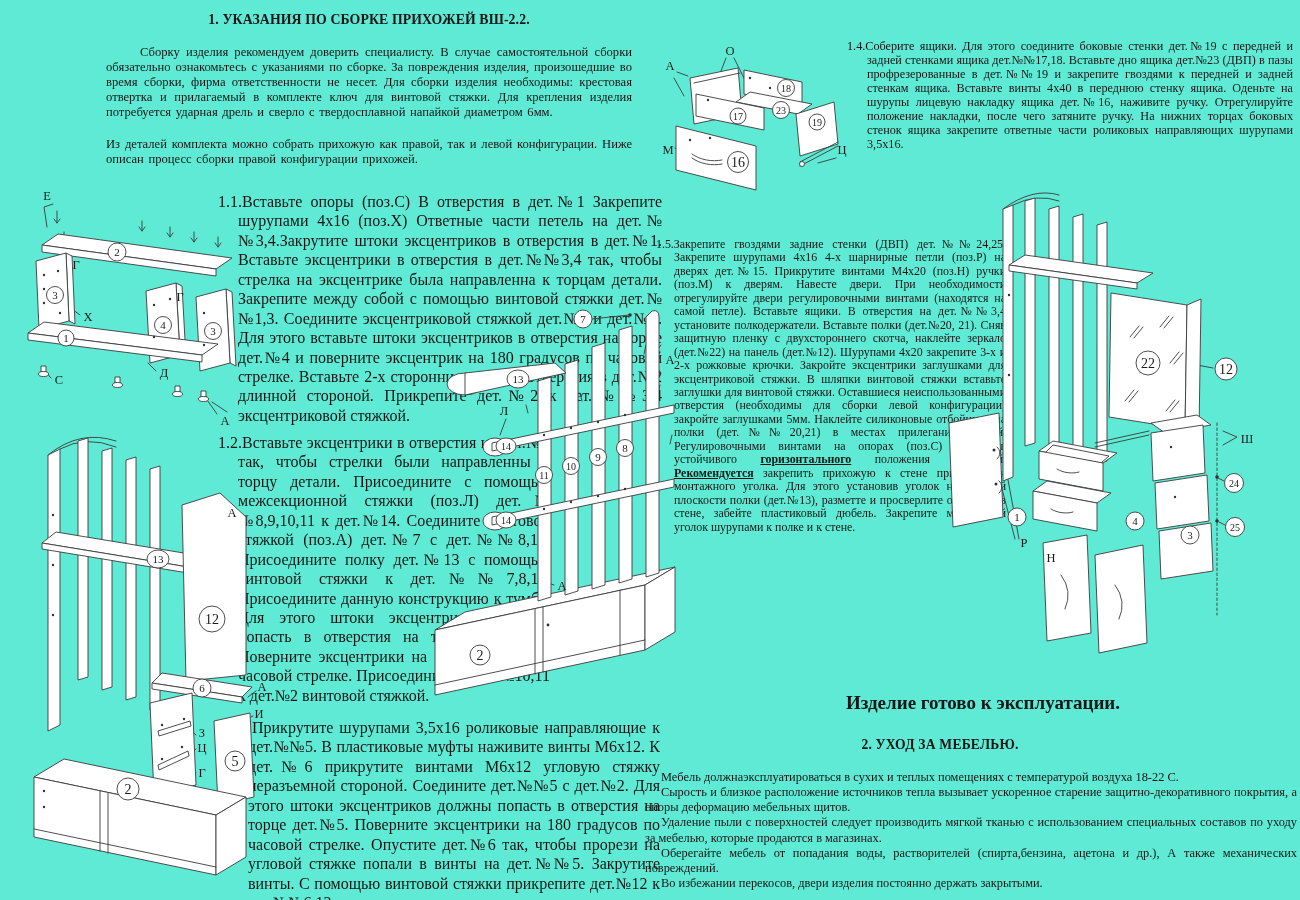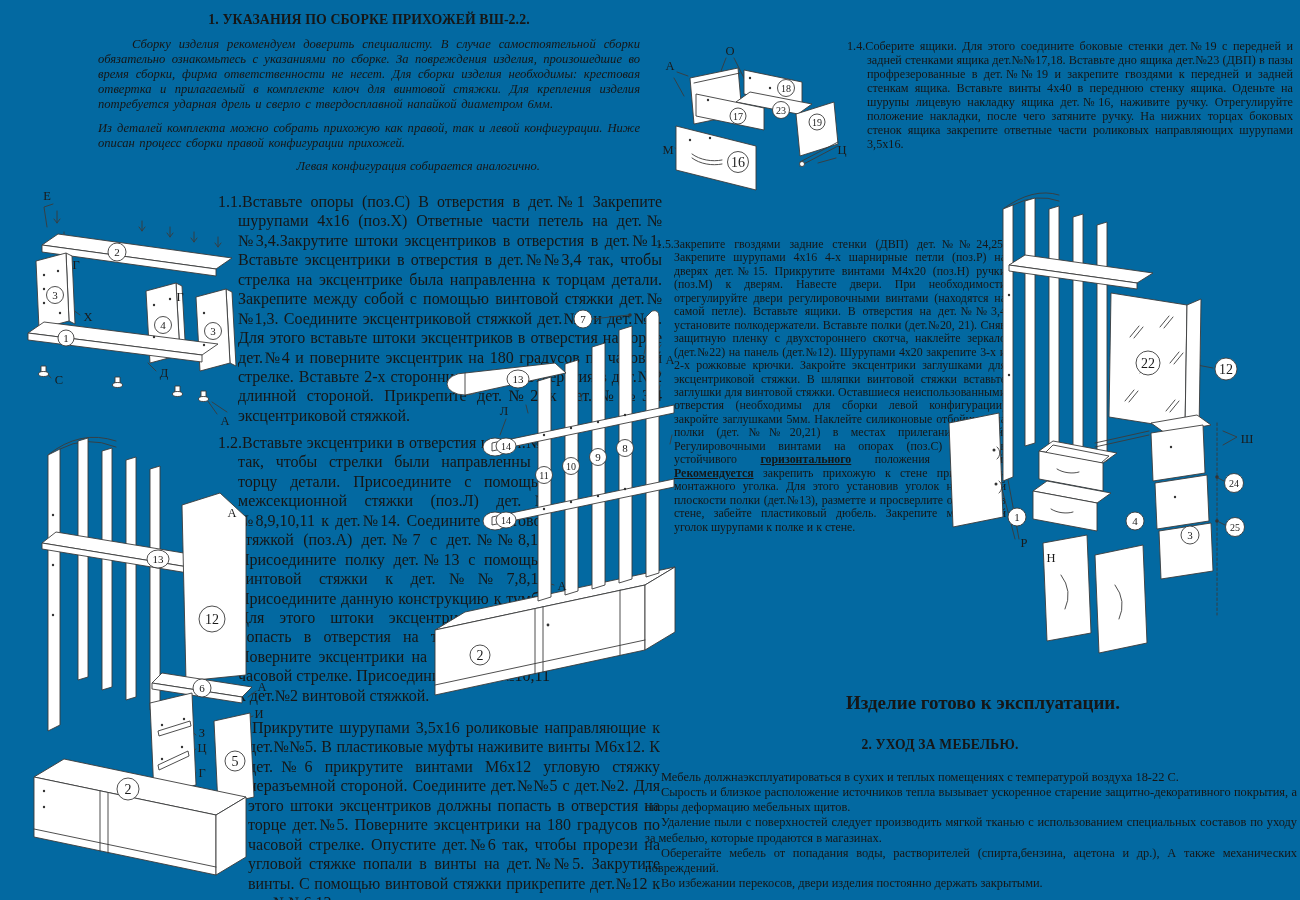--- a/index.html
+++ b/index.html
@@ -1,21 +1,21 @@
 <!DOCTYPE html>
 <html><head>
 <meta charset="utf-8">
 <style>
   html,body{margin:0;padding:0;background:#fff;}
-  .page{position:relative;width:1300px;height:900px;background:#0369a1;overflow:hidden;
+  .page{position:relative;width:1300px;height:900px;background:#5eead4;overflow:hidden;
         font-family:"Liberation Serif",serif;color:#161616;}
   .abs{position:absolute;}
   .title{font-weight:bold;font-size:13.8px;text-align:center;letter-spacing:.1px;}
   .para{font-size:12.6px;line-height:1.2;text-align:justify;word-spacing:1.5px;}
-  .para p{margin:8px;font-style:italic;}
+  .para p{margin:16px;}
   .p-ind{text-indent:34px;}
   .p-right{text-align:right;padding-right:100px;word-spacing:.5px;}
   .step{font-size:16px;line-height:1.215;text-align:justify;padding-left:20px;text-indent:-20px;}
   .step14{font-size:12.2px;line-height:1.15;}
   .step15{font-size:11.9px;line-height:1.13;padding-left:18px;text-indent:-18px;}
   .b-u{font-weight:bold;text-decoration:underline;}
   .ready{font-size:19px;font-weight:bold;text-align:center;}
   .careh{font-size:13.6px;font-weight:bold;text-align:center;letter-spacing:.2px;}
   .care{font-size:12.4px;line-height:1.22;text-align:justify;}
   .care p{margin:0;text-indent:16px;font-family:Liberation Serif, serif;}
@@ -33,21 +33,20 @@
 </head>
 <body>
 
 <div class="page">
 
   <div class="abs title" style="left:90px;top:12px;width:558px">1. УКАЗАНИЯ ПО СБОРКЕ ПРИХОЖЕЙ ВШ-2.2.</div>
 
   <div class="abs para" style="left:90px;top:29px;width:558px">
     <p class="p-ind">Сборку изделия рекомендуем доверить специалисту. В случае самостоятельной сборки обязательно ознакомьтесь с указаниями по сборке. За повреждения изделия, произошедшие во время сборки, фирма ответственности не несет. Для сборки изделия необходимы: крестовая отвертка и прилагаемый в комплекте ключ для винтовой стяжки. Для крепления изделия потребуется ударная дрель и сверло с твердосплавной напайкой диаметром 6мм.</p>
     <p>Из деталей комплекта можно собрать прихожую как правой, так и левой конфигурации. Ниже описан процесс сборки правой конфигурации прихожей.</p>
-    <p class="p-right">Левая конфигурация собирается аналогично.</p>
   </div>
 
   <div class="abs step" style="left:218px;top:192px;width:424px">1.1.Вставьте опоры (поз.С) В отверстия в дет.№1 Закрепите шурупами 4х16 (поз.Х) Ответные части петель на дет.№№3,4.Закрутите штоки эксцентриков в отверстия в дет.№1. Вставьте эксцентрики в отверстия в дет.№№3,4 так, чтобы стрелка на эксцентрике была направленна к торцам детали. Закрепите между собой с помощью винтовой стяжки дет.№№1,3. Соедините эксцентриковой стяжкой дет.№1 и дет.№4. Для этого вставьте штоки эксцентриков в отверстия на торце дет.№4 и поверните эксцентрик на 180 градусов по часовой стрелке. Вставьте 2-х сторонние штоки в отверстия в дет.№2 длинной стороной. Прикрепите дет.№2 к дет.№№3,4 эксцентриковой стяжкой.</div>
 
   <div class="abs step" style="left:218px;top:433px;width:312px">1.2.Вставьте эксцентрики в отверстия на дет.№7 так, чтобы стрелки были направленны к торцу детали. Присоедините с помощью межсекционной стяжки (поз.Л) дет.№№8,9,10,11 к дет.№14. Соедините винтовой стяжкой (поз.А) дет.№7 с дет.№№8,14. Присоедините полку дет.№13 с помощью винтовой стяжки к дет.№№7,8,11. Присоедините данную конструкцию к тумбе. Для этого штоки эксцентриков должны попасть в отверстия на торце дет.№7. Поверните эксцентрики на 180 градусов по часовой стрелке. Присоедините дет.№№10,11 к дет.№2 винтовой стяжкой.</div>
 
   <div class="abs step" style="left:228px;top:718px;width:412px">1.3.Прикрутите шурупами 3,5х16 роликовые направляющие к дет.№№5. В пластиковые муфты наживите винты М6х12. К дет.№6 прикрутите винтами М6х12 угловую стяжку неразъемной стороной. Соедините дет.№№5 с дет.№2. Для этого штоки эксцентриков должны попасть в отверстия на торце дет.№5. Поверните эксцентрики на 180 градусов по часовой стрелке. Опустите дет.№6 так, чтобы прорези на угловой стяжке попали в винты на дет.№№5. Закрутите винты. С помощью винтовой стяжки прикрепите дет.№12 к дет.№№6,13.</div>
 
   <div class="abs step step14" style="left:847px;top:39px;width:426px">1.4.Соберите ящики. Для этого соедините боковые стенки дет.№19 с передней и задней стенками ящика дет.№№17,18. Вставьте дно ящика дет.№23 (ДВП) в пазы профрезерованные в дет.№№19 и закрепите гвоздями к передней и задней стенкам ящика. Вставьте винты 4х40 в  переднюю стенку ящика. Оденьте на шурупы лицевую накладку ящика дет.№16, наживите ручку. Отрегулируйте положение накладки, после чего затяните ручку. На нижних торцах боковых стенок ящика закрепите ответные части роликовых направляющих шурупами 3,5х16.</div>
 

